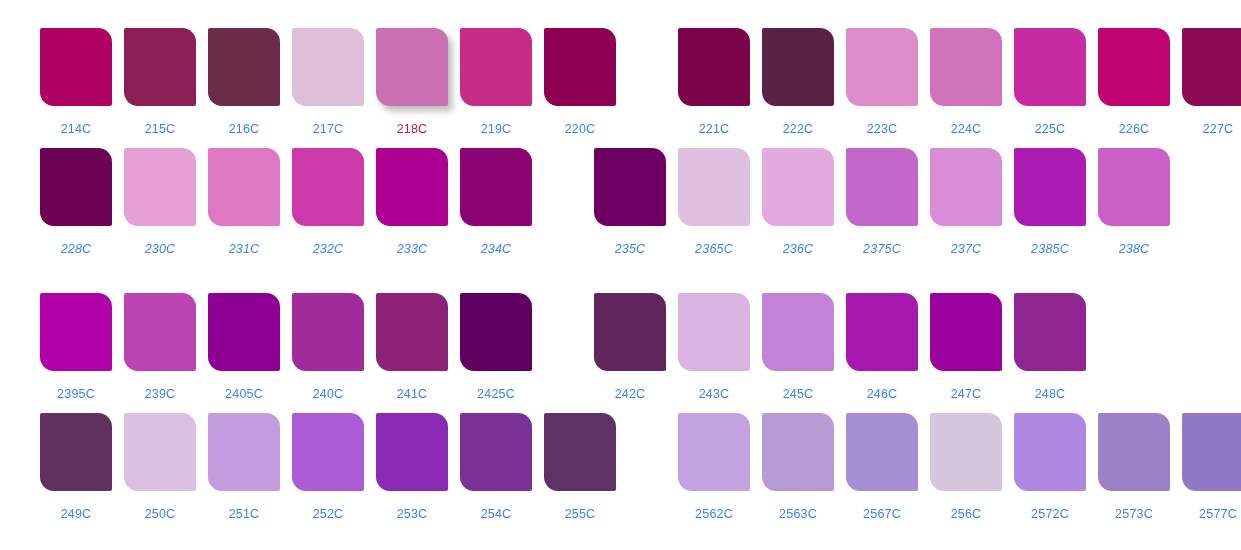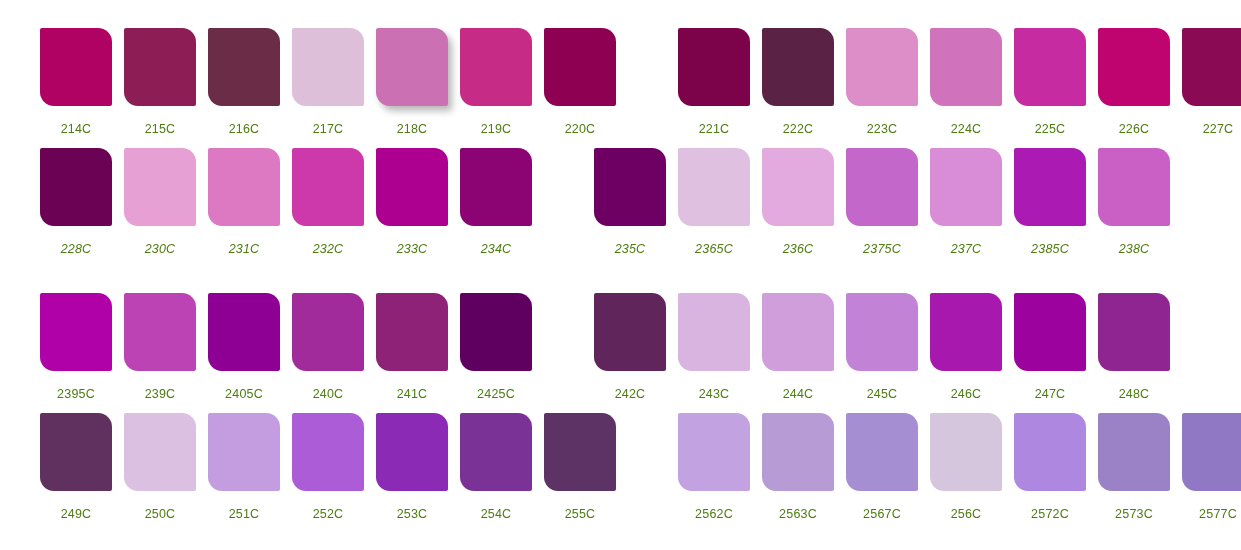--- a/index.html
+++ b/index.html
@@ -59,28 +59,28 @@
 
   .swatch-cell.is-selected .swatch-chip {
     box-shadow: 4px 5px 7px rgba(0,0,0,0.28);
     border-radius: 2px 14px 2px 14px;
   }
 
   .swatch-label {
     margin-top: 16px;
     font-size: 12.5px;
     line-height: 14px;
-    color: #4d7c0f;
+    color: #3b82f6;
     text-align: center;
     letter-spacing: 0.2px;
     white-space: nowrap;
     font-family: "Liberation Sans", sans-serif;
   }
   .swatch-cell.is-selected .swatch-label {
-    color: #4d7c0f;
+    color: #be185d;
     text-align: center;
   }
 </style>
 </head>
 <body>
 
 <div id="swatch-page">
 
   <div class="swatch-row">
     <div class="swatch-group group-left">
@@ -234,24 +234,20 @@
     <div class="swatch-group group-right">
       <div class="swatch-cell">
         <span class="swatch-chip" style="background-color: rgb(96, 38, 91);"></span>
         <span class="swatch-label">242C</span>
       </div>
       <div class="swatch-cell">
         <span class="swatch-chip" style="background-color: rgb(217, 180, 224);"></span>
         <span class="swatch-label">243C</span>
       </div>
       <div class="swatch-cell">
-        <span class="swatch-chip" style="background-color: rgb(207, 158, 219);"></span>
-        <span class="swatch-label">244C</span>
-      </div>
-      <div class="swatch-cell">
         <span class="swatch-chip" style="background-color: rgb(194, 131, 215);"></span>
         <span class="swatch-label">245C</span>
       </div>
       <div class="swatch-cell">
         <span class="swatch-chip" style="background-color: rgb(166, 24, 174);"></span>
         <span class="swatch-label">246C</span>
       </div>
       <div class="swatch-cell">
         <span class="swatch-chip" style="background-color: rgb(156, 3, 158);"></span>
         <span class="swatch-label">247C</span>

